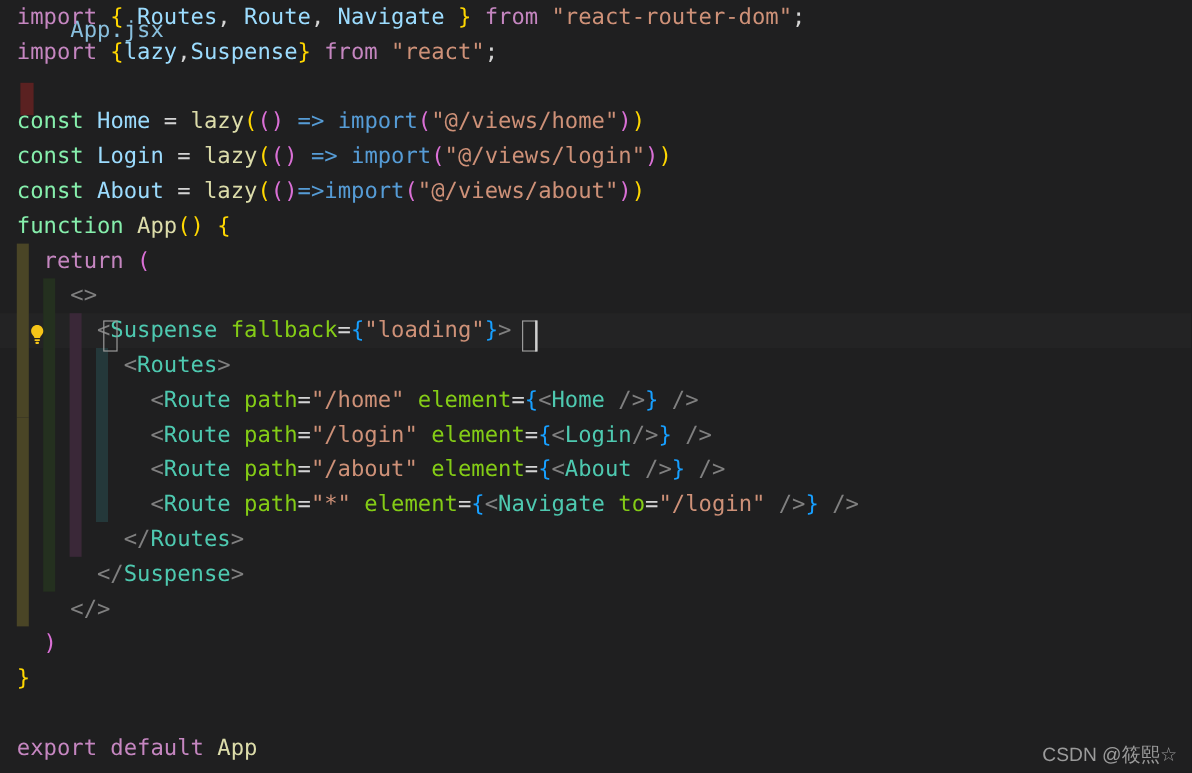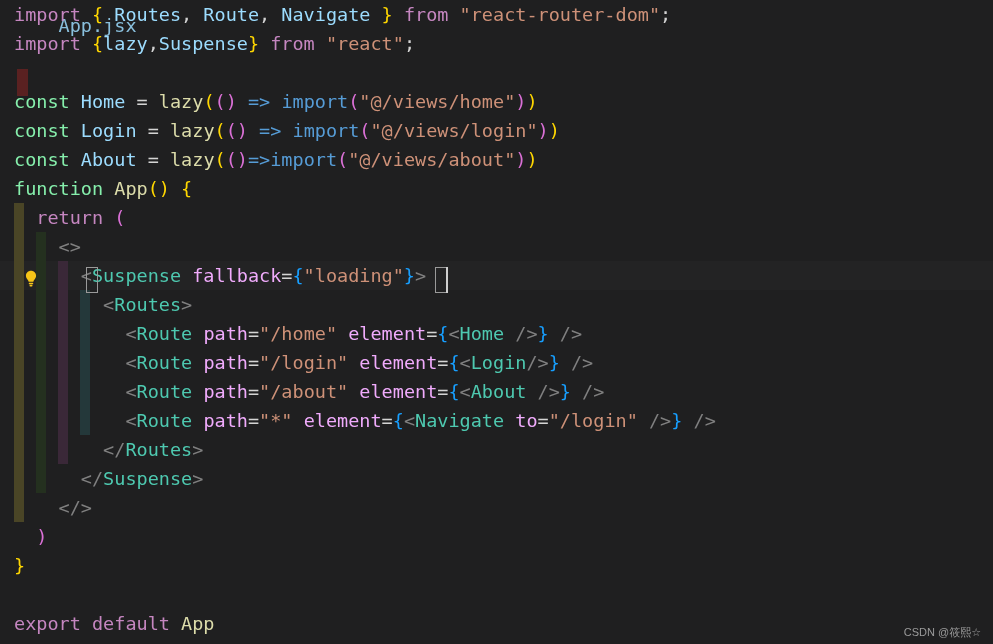--- a/index.html
+++ b/index.html
@@ -54,21 +54,21 @@
     white-space: pre;
   }
 
   
   .kw        { color:#C586C0; }  
   .kw2       { color:#86efac; }  
   .ident     { color:#9CDCFE; }  
   .type      { color:#4EC9B0; }  
   .fn        { color:#DCDCAA; }  
   .str       { color:#CE9178; }  
-  .attr      { color:#f0abfc; }  
+  .attr      { color:#84cc16; }  
   .op        { color:#D4D4D4; }  
   .arrow     { color:#569CD6; }
   .br1       { color:#FFD700; }  
   .br2       { color:#DA70D6; }  
   .br3       { color:#179FFF; }  
   .punct     { color:#D4D4D4; }
   .tagpunct  { color:#808080; }
 
   
   .guide {
@@ -124,21 +124,21 @@
     opacity:0.85;
   }
 
   
   #watermark {
     position:absolute;
     right:12px;
     bottom:4px;
     z-index:10;
     font-family:"Liberation Sans","DejaVu Sans",sans-serif;
-    font-size:11px;
+    font-size:16px;
     color:#9b9b9b;
     white-space:nowrap;
   }
 </style>
 </head>
 <body>
 
 <div id="editor">
 
   <div id="clipped">

